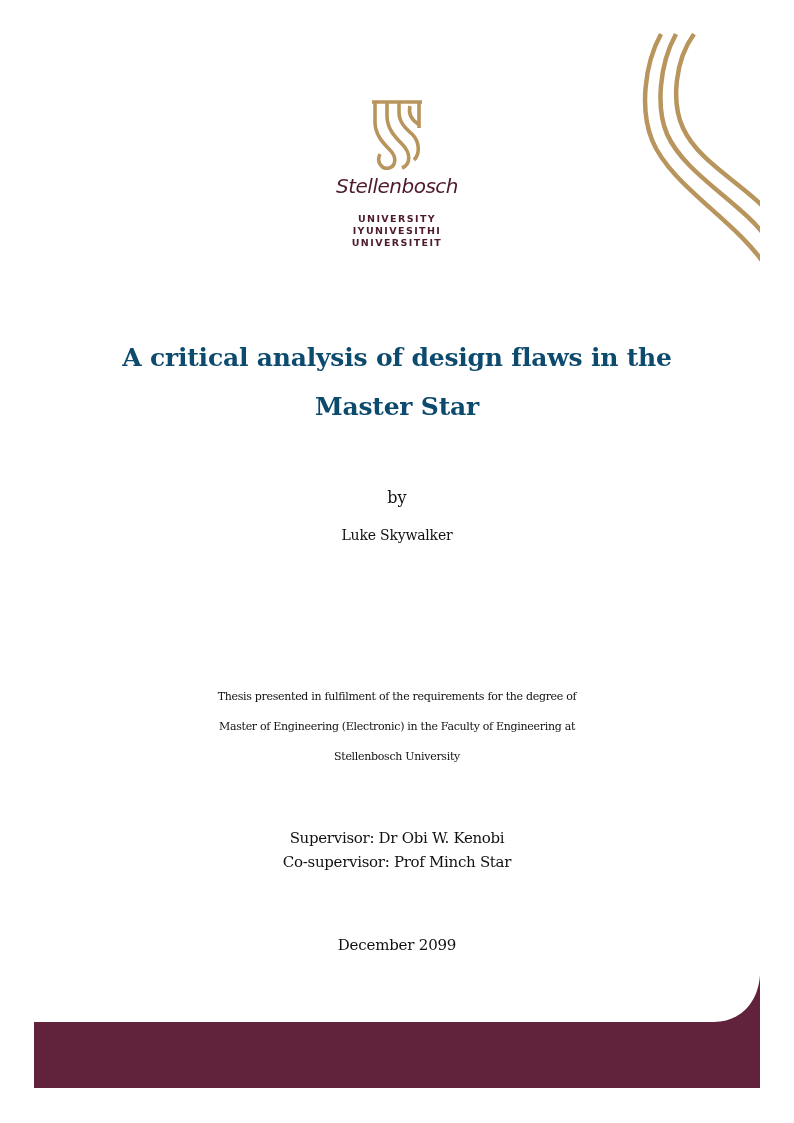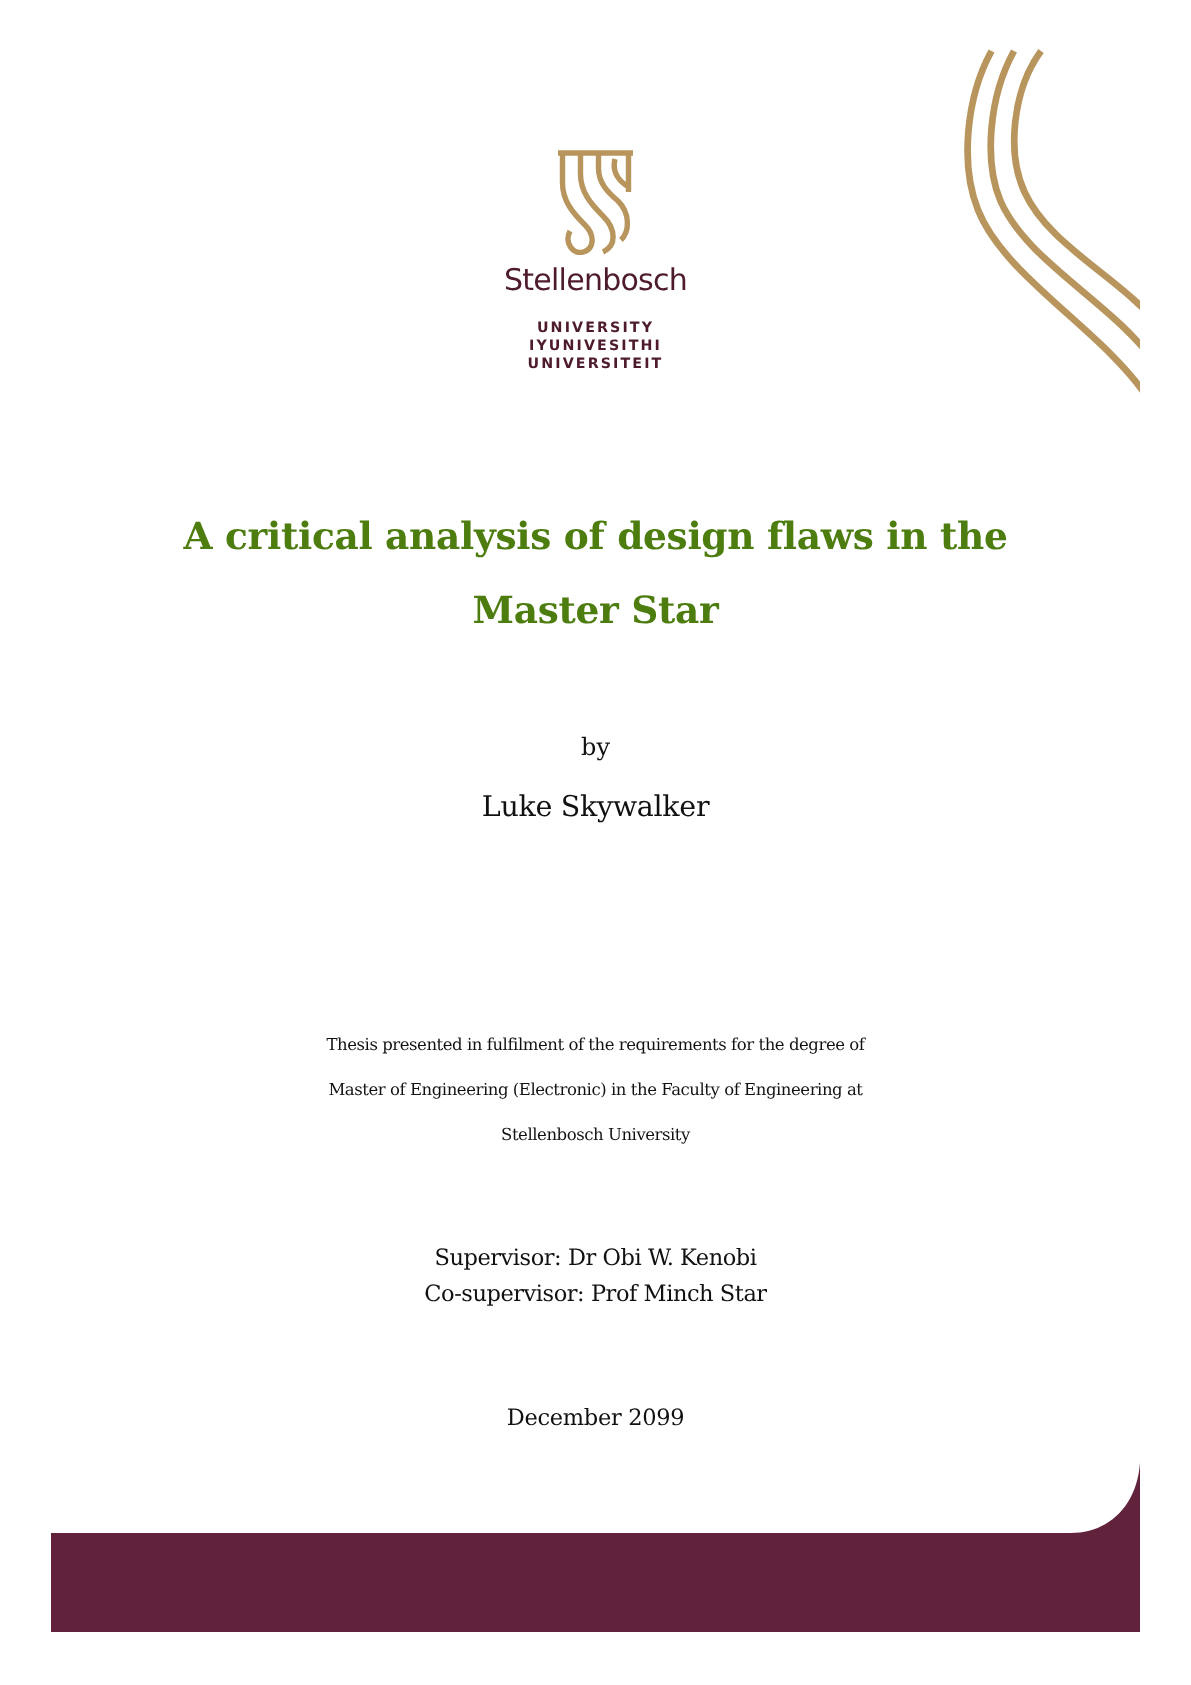--- a/index.html
+++ b/index.html
@@ -38,55 +38,56 @@
       width: 54px; height: 72px;
     }
     .logo-name {
       font-family: "DejaVu Sans", "Liberation Sans", sans-serif;
       font-size: 20px;
       color: #4e1a2d;
       letter-spacing: -0.5px;
       line-height: 22px;
       margin-top: 5px;
       white-space: nowrap;
+      font-style: italic;
     }
     .logo-sub {
       font-family: "DejaVu Sans", "Liberation Sans", sans-serif;
       font-weight: bold;
       font-size: 9.5px;
       letter-spacing: 1.4px;
       color: #4e1a2d;
       line-height: 12px;
       white-space: nowrap;
     }
     .logo-subs { margin-top: 16px; }
     .title {
       position: absolute;
       left: 60px; top: 333px;
       width: 674px;
       text-align: center;
       font-family: "DejaVu Serif", "Liberation Serif", serif;
       font-weight: bold;
       font-size: 25px;
       line-height: 49px;
-      color: #4d7c0f;
+      color: #0c4a6e;
       letter-spacing: -0.2px;
     }
     .title .line { display: block; white-space: nowrap; }
     .by {
       position: absolute;
       left: 0; top: 488px; width: 794px;
       text-align: center;
       font-size: 16px;
     }
     .author {
       position: absolute;
       left: 0; top: 527px; width: 794px;
       text-align: center;
-      font-size: 19px;
+      font-size: 14px;
       letter-spacing: -0.2px;
     }
     .statement {
       position: absolute;
       left: 90px; top: 682px; width: 614px;
       text-align: center;
       font-size: 11px;
       line-height: 30px;
       letter-spacing: -0.3px;
     }

